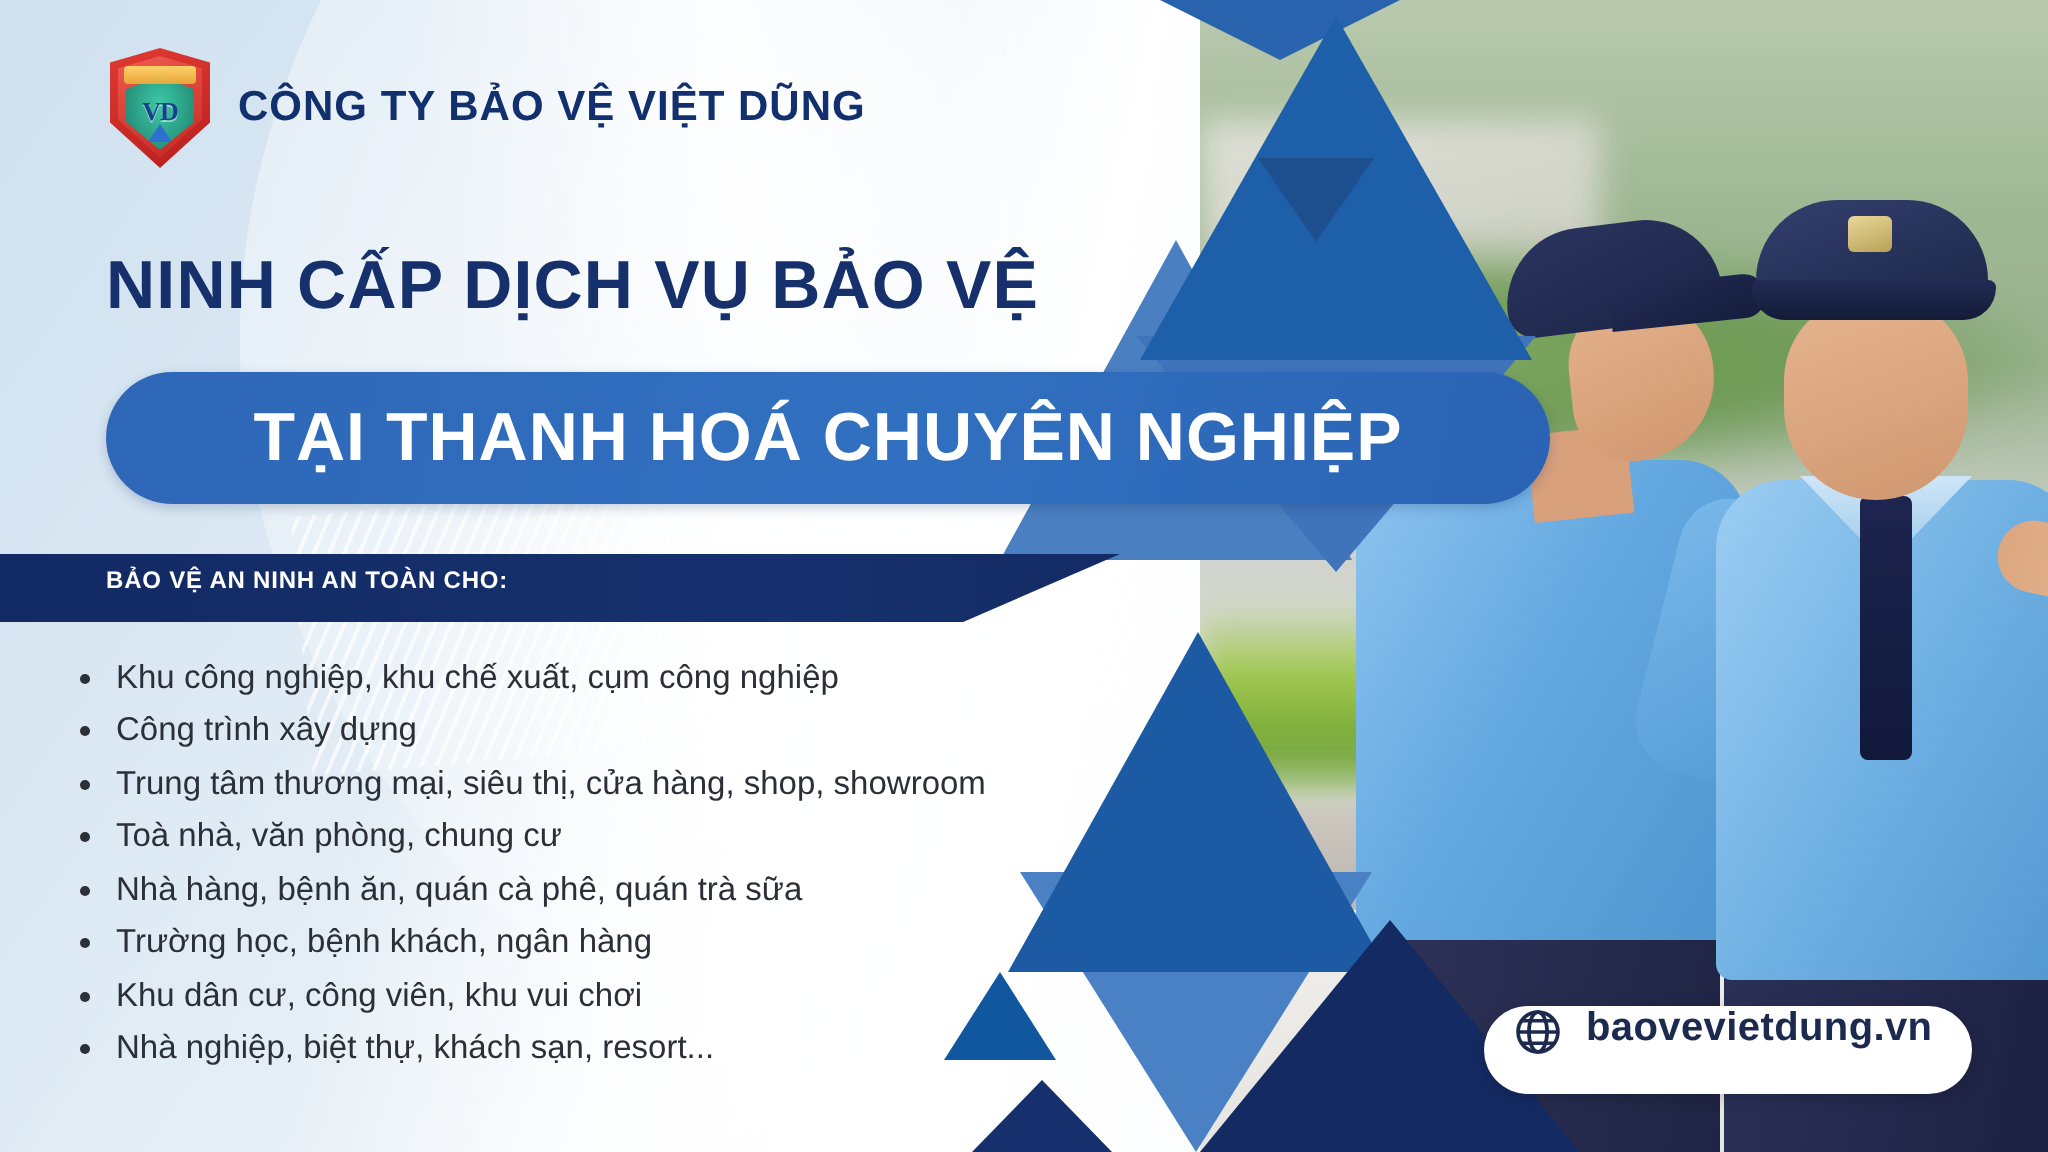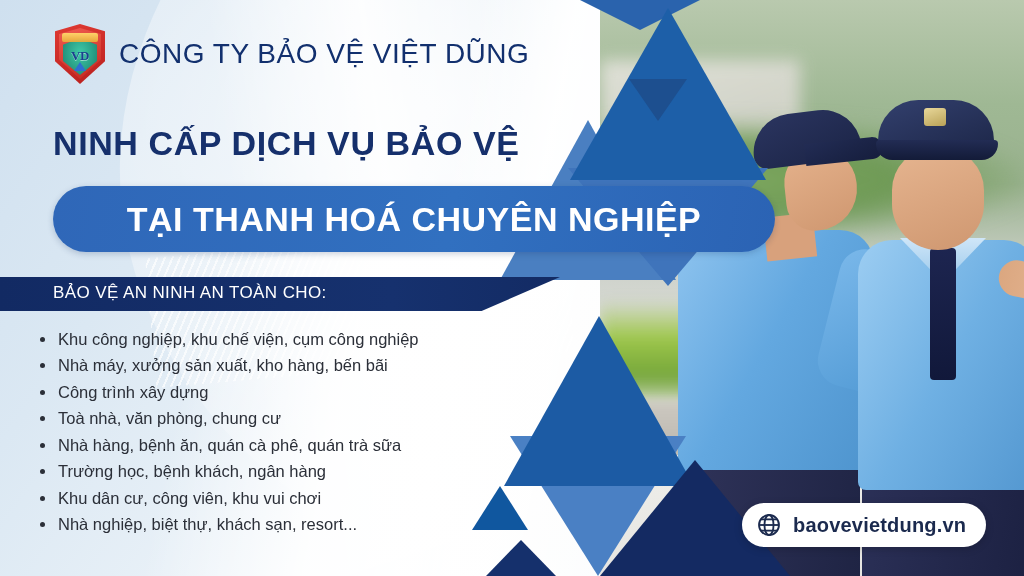--- a/index.html
+++ b/index.html
@@ -140,51 +140,51 @@
   .shield .inner{position:absolute;left:8px;top:14px;right:8px;bottom:9px;
     background:radial-gradient(ellipse at 50% 40%,#3fc9a8 0%,#2a9f86 55%,#1e7a68 100%);
     clip-path:polygon(50% 0,100% 18%,100% 62%,50% 100%,0 62%,0 18%);}
   .shield .topband{position:absolute;left:7px;top:9px;right:7px;height:9px;
     background:linear-gradient(180deg,#ffd86b,#e8a93a);border-radius:2px;opacity:.95;}
   .shield .vd{position:absolute;left:0;right:0;top:24px;text-align:center;
     font-size:13px;font-weight:bold;color:#1a3f8f;letter-spacing:-.5px;
     font-family:"Liberation Serif",serif;text-shadow:0 1px 0 rgba(255,255,255,.5);}
   .shield .star{position:absolute;left:19px;top:38px;width:0;height:0;
     border-left:6px solid transparent;border-right:6px solid transparent;border-bottom:9px solid #2f6fd0;}
-  #company-name{font-size:28px;font-weight:normal;color:#12306e;letter-spacing:.5px;white-space:nowrap;}
+  #company-name{font-size:21px;font-weight:bold;color:#12306e;letter-spacing:.5px;white-space:nowrap;}
 
   
   #headline{position:absolute;left:53px;top:124px;font-size:34px;font-weight:bold;
     color:#16306c;letter-spacing:.6px;white-space:nowrap;}
 
   
   #pill{position:absolute;left:53px;top:186px;width:722px;height:66px;
     border-radius:34px;background:linear-gradient(100deg,#2f67b8,#3170c0 55%,#2b63b4 100%);
     display:flex;align-items:center;justify-content:center;
     box-shadow:0 2px 6px rgba(20,45,95,.22);}
   #pill-text{color:#fff;font-size:34px;font-weight:bold;letter-spacing:.5px;white-space:nowrap;text-align:right;}
 
   
   #subbar{position:absolute;left:0;top:277px;width:560px;height:34px;
     background:linear-gradient(90deg,#122a63,#16316e 70%,#132b64 100%);
     clip-path:polygon(0 0,100% 0,86% 100%,0 100%);}
-  #subbar-text{position:absolute;left:53px;top:283px;color:#fff;font-size:17px;
-    font-weight:normal;letter-spacing:.4px;white-space:nowrap;}
+  #subbar-text{position:absolute;left:53px;top:283px;color:#fff;font-size:12px;
+    font-weight:bold;letter-spacing:.4px;white-space:nowrap;}
 
   
   #bullets{position:absolute;left:40px;top:328px;width:470px;
     list-style:none;margin:0;padding:0;}
   #bullets li{position:relative;padding-left:18px;margin:0 0 3px 0;
     font-size:16.5px;line-height:1.42;color:#2b2f38;}
   #bullets li::before{content:"";position:absolute;left:0;top:9px;
     width:5px;height:5px;border-radius:50%;background:#2b2f38;}
 
   
   #web-badge{position:absolute;left:742px;top:503px;height:44px;
-    display:flex;align-items:center;gap:11px;padding:0 20px 0 14px;
+    display:flex;align-items:flex-start;gap:11px;padding:0 20px 0 14px;
     background:#fff;border-radius:22px;box-shadow:0 2px 8px rgba(0,0,0,.18);}
   #globe-icon{width:26px;height:26px;flex:0 0 26px;}
   #web-url{font-size:20px;color:#1b2a4e;font-weight:600;letter-spacing:.2px;white-space:nowrap;}
 </style>
 </head>
 <body>
 
 <div id="banner">
 
   <div class="swoosh sw1"></div>
@@ -251,23 +251,23 @@
   <div id="headline">NINH CẤP DỊCH VỤ BẢO VỆ</div>
 
   <div id="pill">
     <span id="pill-text">TẠI THANH HOÁ CHUYÊN NGHIỆP</span>
   </div>
 
   <div id="subbar"></div>
   <div id="subbar-text">BẢO VỆ AN NINH AN TOÀN CHO:</div>
 
   <ul id="bullets">
-      <li>Khu công nghiệp, khu chế viện, cụm công nghiệp</li>
-      <li>Nhà máy, xưởng sản xuất, kho hàng, bến bãi</li>
+      <li>Khu công nghiệp, khu chế xuất, cụm công nghiệp</li>
       <li>Công trình xây dựng</li>
+      <li>Trung tâm thương mại, siêu thị, cửa hàng, shop, showroom</li>
       <li>Toà nhà, văn phòng, chung cư</li>
       <li>Nhà hàng, bệnh ăn, quán cà phê, quán trà sữa</li>
       <li>Trường học, bệnh khách, ngân hàng</li>
       <li>Khu dân cư, công viên, khu vui chơi</li>
       <li>Nhà nghiệp, biệt thự, khách sạn, resort...</li>
     </ul>
 
   <div id="web-badge">
     <svg id="globe-icon" viewBox="0 0 24 24" fill="none" stroke="#1b2a4e" stroke-width="1.7">
       <circle cx="12" cy="12" r="9.2"></circle>

